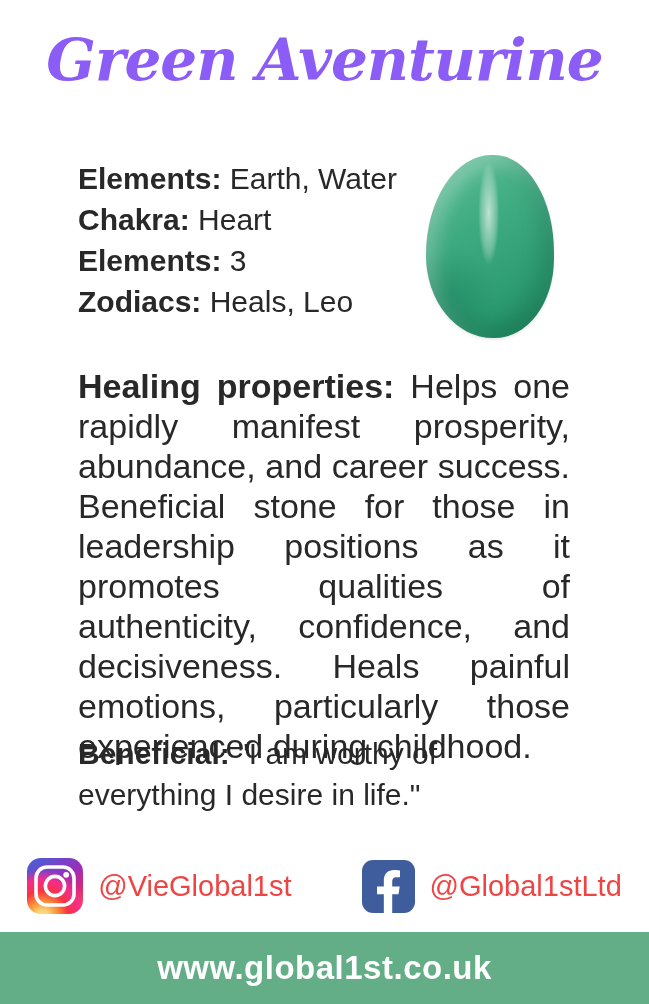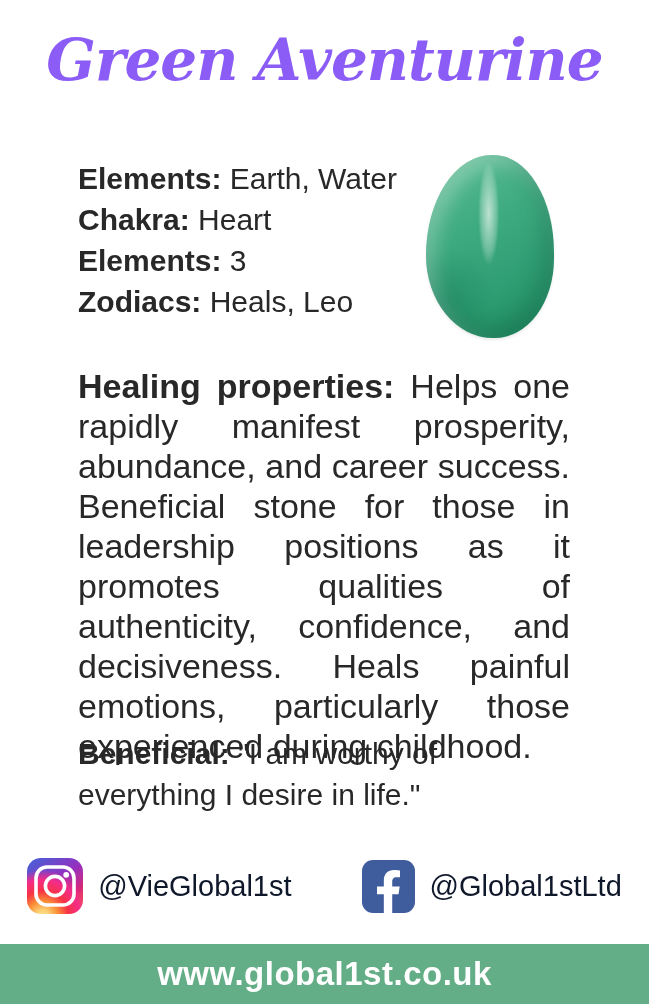--- a/index.html
+++ b/index.html
@@ -53,37 +53,37 @@
     margin:0;font-size:30px;line-height:41px;
   }
   .affirmation b{font-weight:bold;}
   
   .social{
     position:absolute;top:856px;left:0;right:0;height:60px;
     display:flex;align-items:center;justify-content:center;
   }
   .social-group{display:flex;align-items:center;}
   .social-group + .social-group{margin-left:46px;padding-left:24px;}
-  .handle{font-size:29px;margin-left:15px;color:#0f172a;}
+  .handle{font-size:29px;margin-left:15px;color:#ef4444;}
   .ig-icon{
     width:56px;height:56px;border-radius:14px;position:relative;flex:0 0 auto;
     background:
       radial-gradient(circle farthest-corner at 28% 105%, #fcdf8f 0%, #fbd377 9%, #fa8e37 22%, #f73344 36%, #f52d88 52%, rgba(245,45,136,0) 66%),
       linear-gradient(145deg, #4f5bd5 8%, #962fbf 46%, #d62976 72%, #fa7e1e 100%);
   }
   .ig-icon svg{position:absolute;inset:0;}
   .fb-icon{
     width:53px;height:53px;border-radius:11px;flex:0 0 auto;
     background:#3f5c9d;
     display:flex;align-items:flex-end;justify-content:center;
     overflow:hidden;
   }
   
   .footer{
-    position:absolute;left:0;bottom:0;width:100%;height:60px;
+    position:absolute;left:0;bottom:0;width:100%;height:72px;
     background:#64ae87;
     display:flex;align-items:center;justify-content:center;
   }
   .footer-text{
     color:#ffffff;font-size:33px;font-weight:bold;letter-spacing:0.5px;
   }
 </style>
 </head>
 <body>
 

